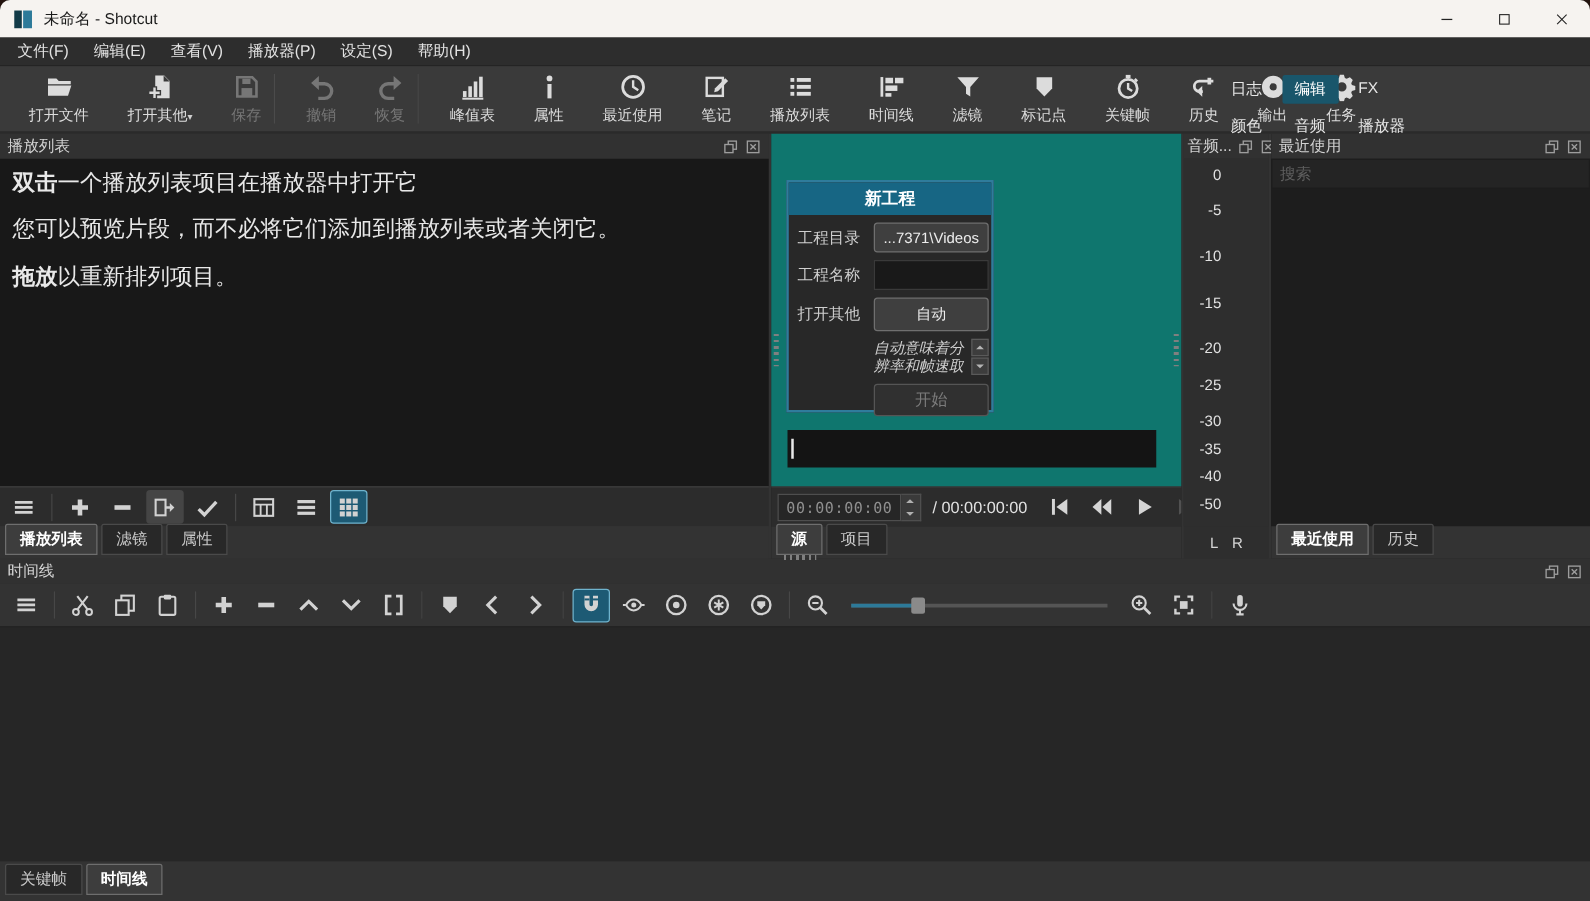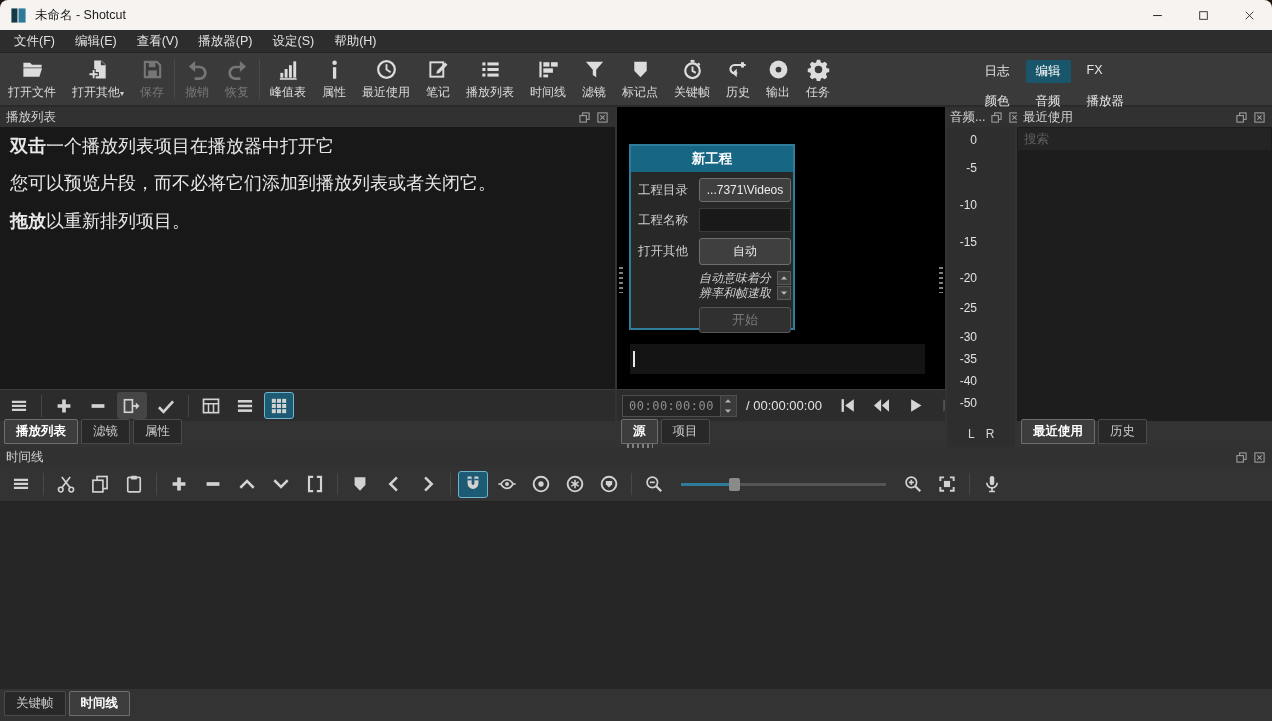--- a/index.html
+++ b/index.html
@@ -15,21 +15,21 @@
   .wincontrols{margin-left:auto;display:flex;height:100%;}
   .wbtn{width:46px;height:100%;display:flex;align-items:center;justify-content:center;color:#222;}
   .wbtn .ic{width:13px;height:13px;}
 
   
   .menubar{height:23px;background:#2d2d2d;display:flex;align-items:center;padding-left:4px;border-bottom:1px solid #242424;}
   .menuitem{padding:2px 10px;font-size:12.5px;color:#e3e3e3;text-align:right;}
 
   
   .toolbar{height:54px;background:#3a3a3a;display:flex;align-items:center;position:relative;border-bottom:2px solid #2a2a2a;}
-  .tbtn{display:flex;flex-direction:column;align-items:center;gap:3px;padding:4px 8px;color:#dcdcdc;font-size:12px;white-space:nowrap;}
+  .tbtn{display:flex;flex-direction:column;align-items:center;gap:3px;padding:4px 8px;color:#dcdcdc;font-size:12px;white-space:nowrap;margin-left:15px;}
   .tbtn .ic{width:23px;height:23px;}
   .tbtn.disabled{color:#767676;}
   .tsep{width:1px;height:40px;background:#2c2c2c;border-right:1px solid #4b4b4b;margin:0 2px;}
   .caretmark{font-size:8px;line-height:4px;color:#cfcfcf;}
   .layouts{position:absolute;right:138px;top:7px;display:grid;grid-template-columns:auto auto auto;column-gap:6px;row-gap:7px;justify-items:start;}
   .lbtn{padding:3px 10px;font-size:12.5px;color:#e6e6e6;border-radius:2px;}
   .lbtn.sel{background:#19566b;color:#fff;}
 
   
   .main{height:340px;display:flex;gap:2px;background:#333;}
@@ -47,21 +47,21 @@
   .ibtn .ic{width:20px;height:20px;}
   .ibtn.hl{background:#454545;}
   .ibtn.sel{background:#1d5a74;border:1px solid #6fb3cd;}
   .isep{width:1px;height:22px;background:#242424;border-right:1px solid #474747;margin:0 3px;}
   .tabs{height:26px;display:flex;align-items:flex-end;gap:3px;padding:0 4px 3px;background:#333;flex:none;}
   .tab{padding:3px 11px;font-size:12.5px;color:#c9c9c9;background:#282828;border:1px solid #4a4a4a;border-radius:2px 2px 0 0;white-space:nowrap;}
   .tab.sel{background:#3d3d3d;color:#fff;border-color:#6e6e6e;font-weight:bold;}
 
   
   .center-panel{width:328px;background:#1b1b1b;}
-  .pc-content{flex:1;position:relative;background:#000000;}
+  .pc-content{flex:1;position:relative;background:#0f766e;}
   .cards{position:absolute;left:12px;top:37px;display:flex;gap:5px;}
   .card{border:2px solid #2f7c9c;background:#282828;height:186px;display:flex;flex-direction:column;}
   .card .chead{background:#176684;color:#fff;font-size:13.5px;font-weight:bold;text-align:center;padding:4px 2px;flex:none;}
   .card.newproj{width:166px;}
   .card.recentproj{width:130px;background:#151515;}
   .cbody{padding:6px 7px;display:grid;grid-template-columns:56px 1fr;row-gap:6px;column-gap:5px;align-items:center;font-size:12.5px;color:#cfcfcf;}
   .cbtn{background:#3f3f3f;border:1px solid #6f6f6f;border-radius:3px;color:#ececec;font-size:12px;text-align:center;padding:4px 2px;white-space:nowrap;overflow:hidden;}
   .cinput{background:#191919;border:1px solid #3a3a3a;height:24px;}
   .hintrow{grid-column:2;display:flex;gap:2px;}
   .hint{width:76px;height:30px;overflow:hidden;line-height:15px;font-size:12px;color:#cfcfcf;font-style:italic;}

